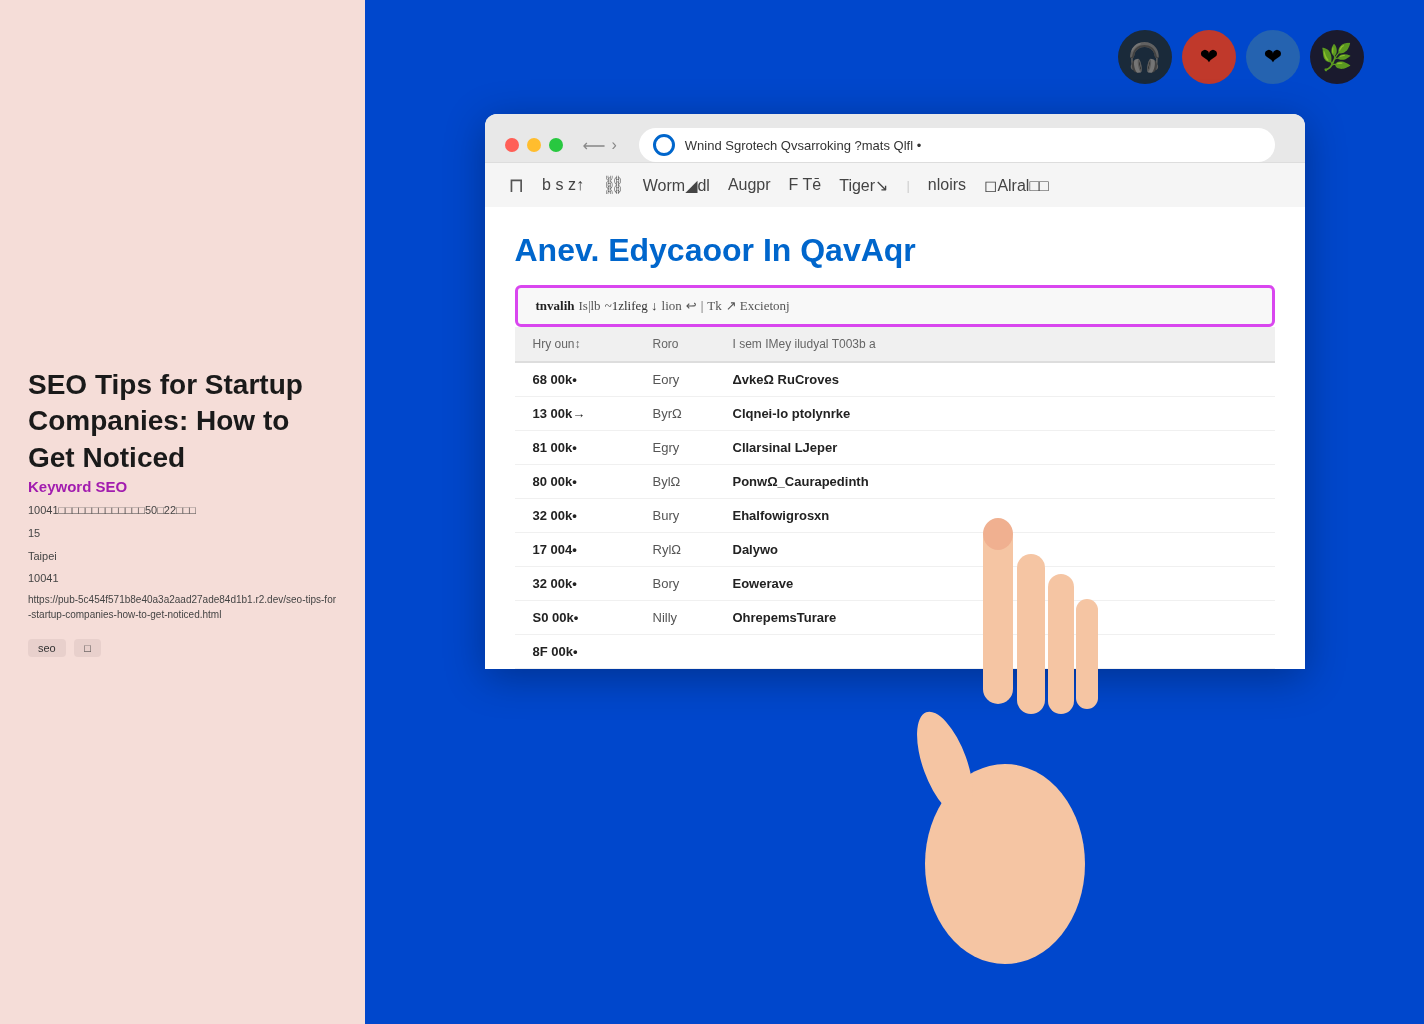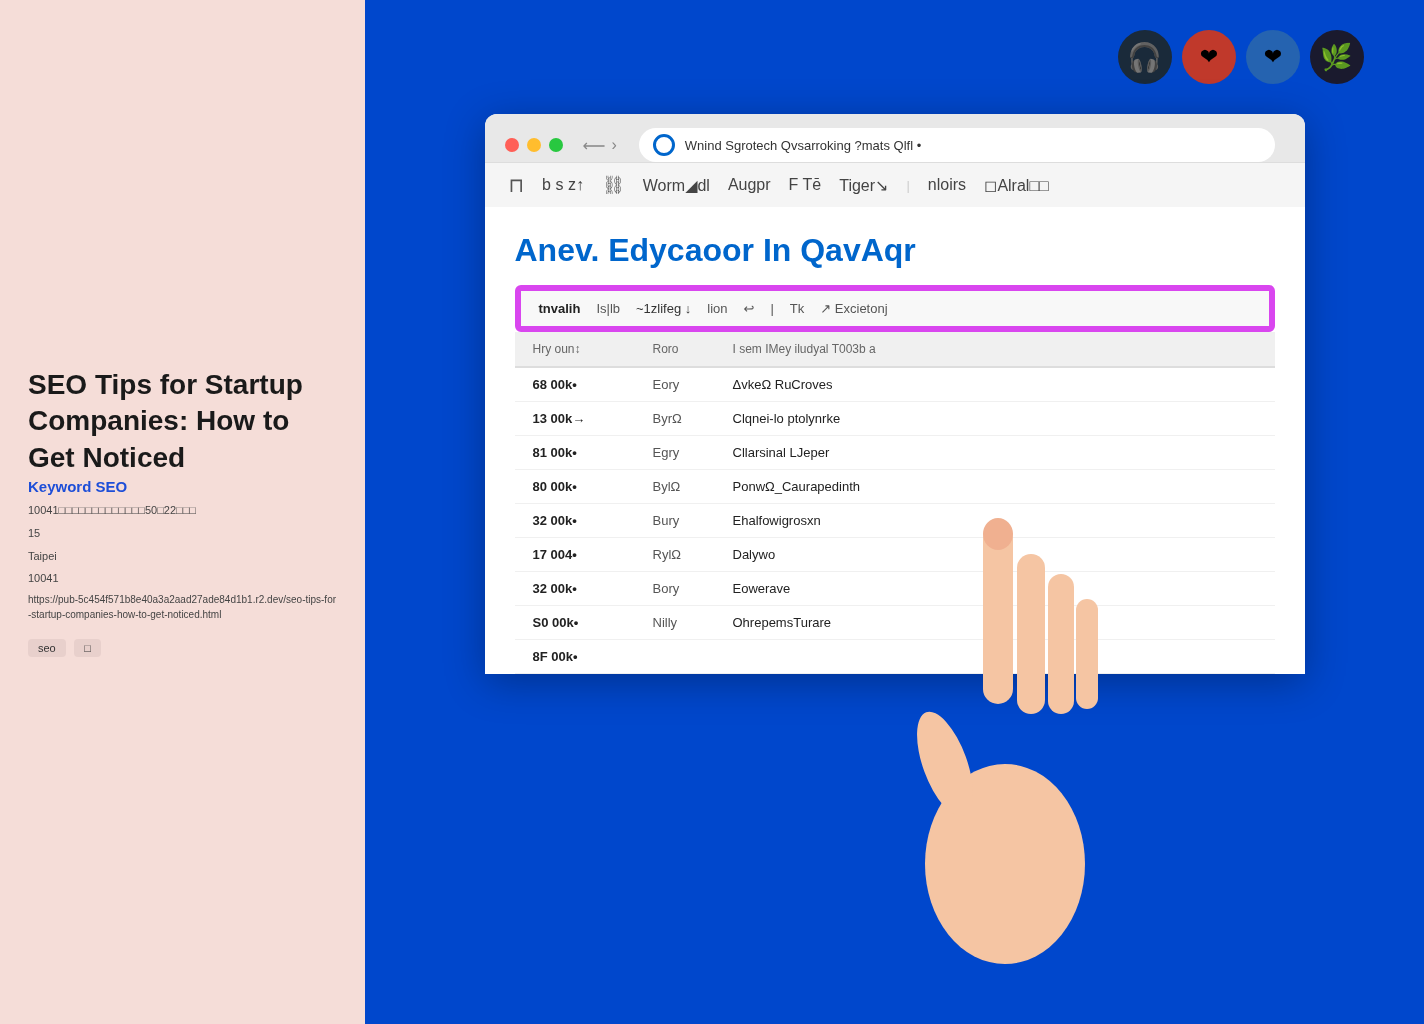--- a/index.html
+++ b/index.html
@@ -26,21 +26,21 @@
     .left-panel .article-title {
       font-size: 28px;
       font-weight: 700;
       color: #1a1a1a;
       line-height: 1.3;
       margin-bottom: 2px;
     }
     .left-panel .keyword-label {
       font-size: 15px;
       font-weight: 600;
-      color: #1d4ed8;
+      color: #a21caf;
       margin-bottom: 6px;
     }
     .left-panel .meta-info {
       font-size: 11px;
       color: #444;
       line-height: 1.7;
       margin-bottom: 4px;
     }
     .left-panel .url-info {
       font-size: 10px;
@@ -174,28 +174,29 @@
       font-size: 32px;
       font-weight: 700;
       color: #0066cc;
       margin-bottom: 16px;
       line-height: 1.2;
     }
 
     
     .sub-toolbar {
       background: #f8f8f8;
-      border: 6px solid #d946ef;
+      border: 3px solid #d946ef;
       border-radius: 6px;
       padding: 10px 18px;
       display: flex;
       align-items: center;
-      gap: 16px;
+      gap: 4px;
       margin-bottom: 0;
       font-size: 13px;
+      font-family: Liberation Serif, serif;
     }
     .sub-toolbar-item {
       color: #555;
       white-space: nowrap;
     }
     .sub-toolbar-item.bold { font-weight: 600; color: #222; }
     .sub-toolbar-dropdown {
       display: flex;
       align-items: center;
       gap: 4px;
@@ -222,21 +223,21 @@
       display: grid;
       grid-template-columns: 120px 80px 1fr 40px;
       padding: 9px 18px;
       border-bottom: 1px solid #f0f0f0;
       font-size: 13px;
       color: #222;
       align-items: center;
     }
     .col-volume { font-weight: 600; color: #222; }
     .col-name { color: #555; }
-    .col-keyword { color: #222; }
+    .col-keyword { color: #222; font-weight: bold; }
 
     
     .hand-container {
       position: absolute;
       bottom: 0;
       left: 530px;
       width: 250px;
       height: 580px;
       z-index: 20;
       pointer-events: none;

